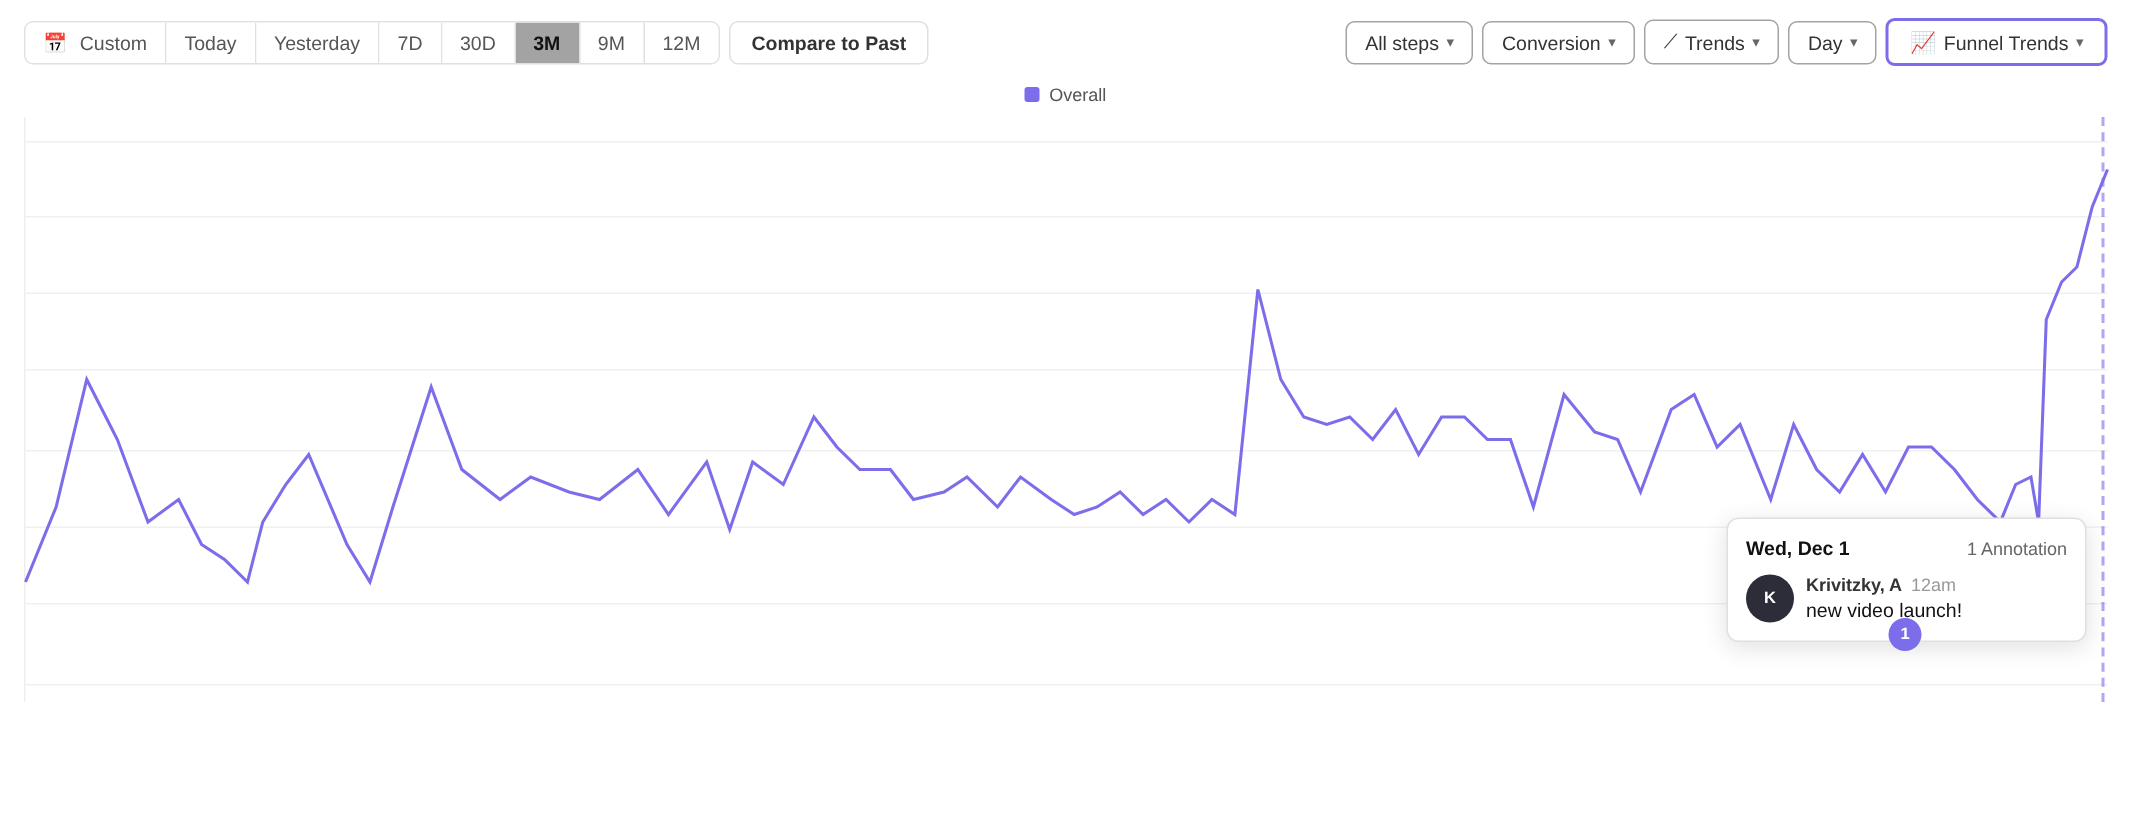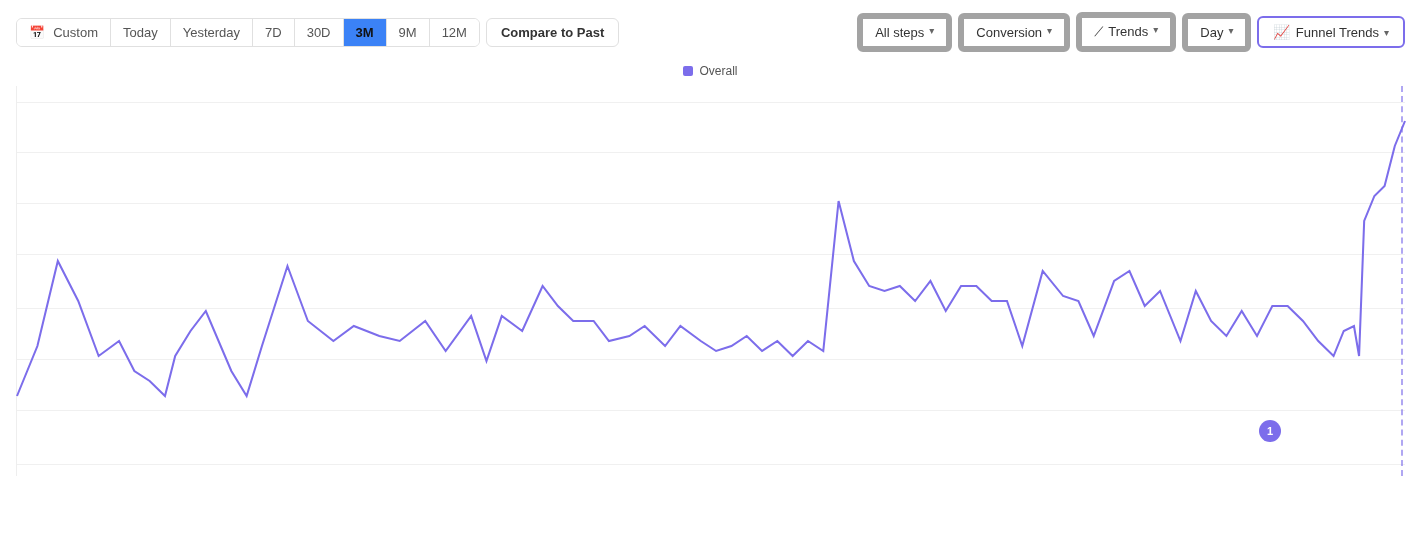--- a/index.html
+++ b/index.html
@@ -37,42 +37,43 @@
       border: none;
       border-right: 1px solid #e0e0e0;
       cursor: pointer;
       color: #555;
       display: flex;
       align-items: center;
       gap: 4px;
     }
     .btn-group .btn:last-child { border-right: none; }
     .btn-group .btn.active {
-      background: #3b82f6;
+      background: #a3a3a3;
       font-weight: 700;
       color: #111;
     }
     .btn-compare {
       padding: 6px 14px;
       font-size: 13px;
       font-weight: 600;
       background: #fff;
       border: 1px solid #e0e0e0;
       border-radius: 6px;
       cursor: pointer;
       color: #333;
     }
     .spacer { flex: 1; }
     .dropdown-btn {
       display: flex;
+      align-items: center;
       gap: 5px;
       padding: 6px 12px;
       font-size: 13px;
       background: #fff;
-      border: 6px solid #a3a3a3;
+      border: 1px solid #a3a3a3;
       border-radius: 6px;
       cursor: pointer;
       color: #333;
     }
     .dropdown-btn .chevron {
       font-size: 10px;
       color: #666;
     }
     .funnel-trends-btn {
       display: flex;
@@ -389,20 +390,38 @@
               1310,240
               1315,270
               1320,135
               1330,110
               1340,100
               1350,60
               1360,35
             "></polyline>
         </svg>
 
+        <div class="annotation-popup">
+          <div class="annotation-header">
+            <span class="annotation-date">Wed, Dec 1</span>
+            <span class="annotation-count">1 Annotation</span>
+          </div>
+          <div class="annotation-entry">
+            <div class="avatar">
+              <span>K</span>
+            </div>
+            <div class="annotation-body">
+              <div class="annotation-author-line">
+                <span class="annotation-author">Krivitzky, A</span>
+                <span class="annotation-time">12am</span>
+              </div>
+              <div class="annotation-text">new video launch!</div>
+            </div>
+          </div>
+        </div>
 
         <div class="annotation-badge">
           <span>1</span>
         </div>
       </div>
     </div>
 
   </div>
 </div>
 

